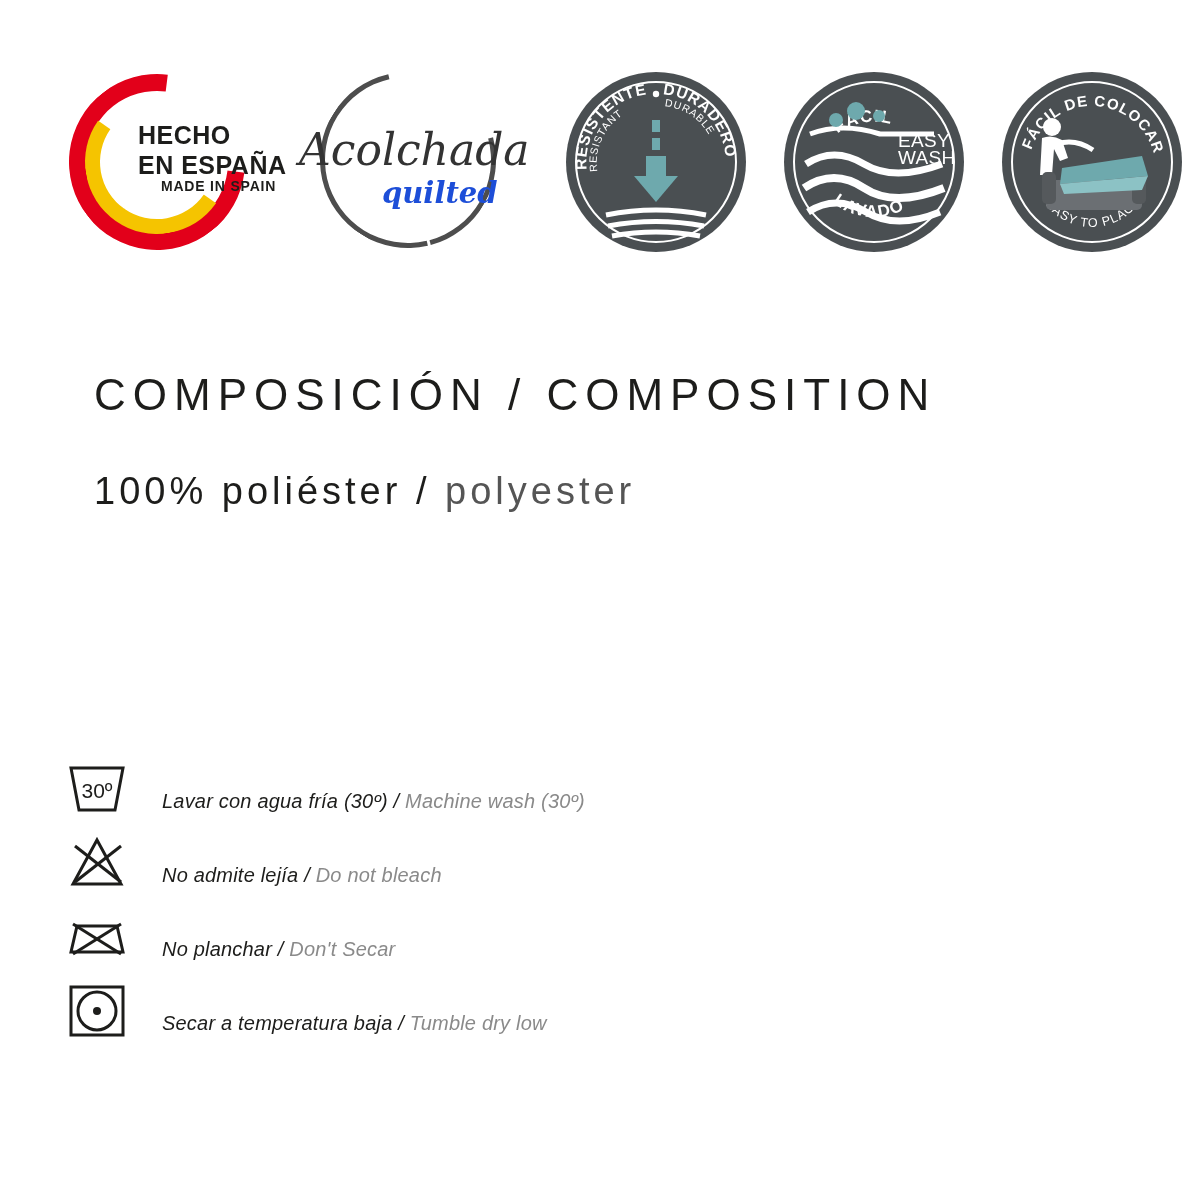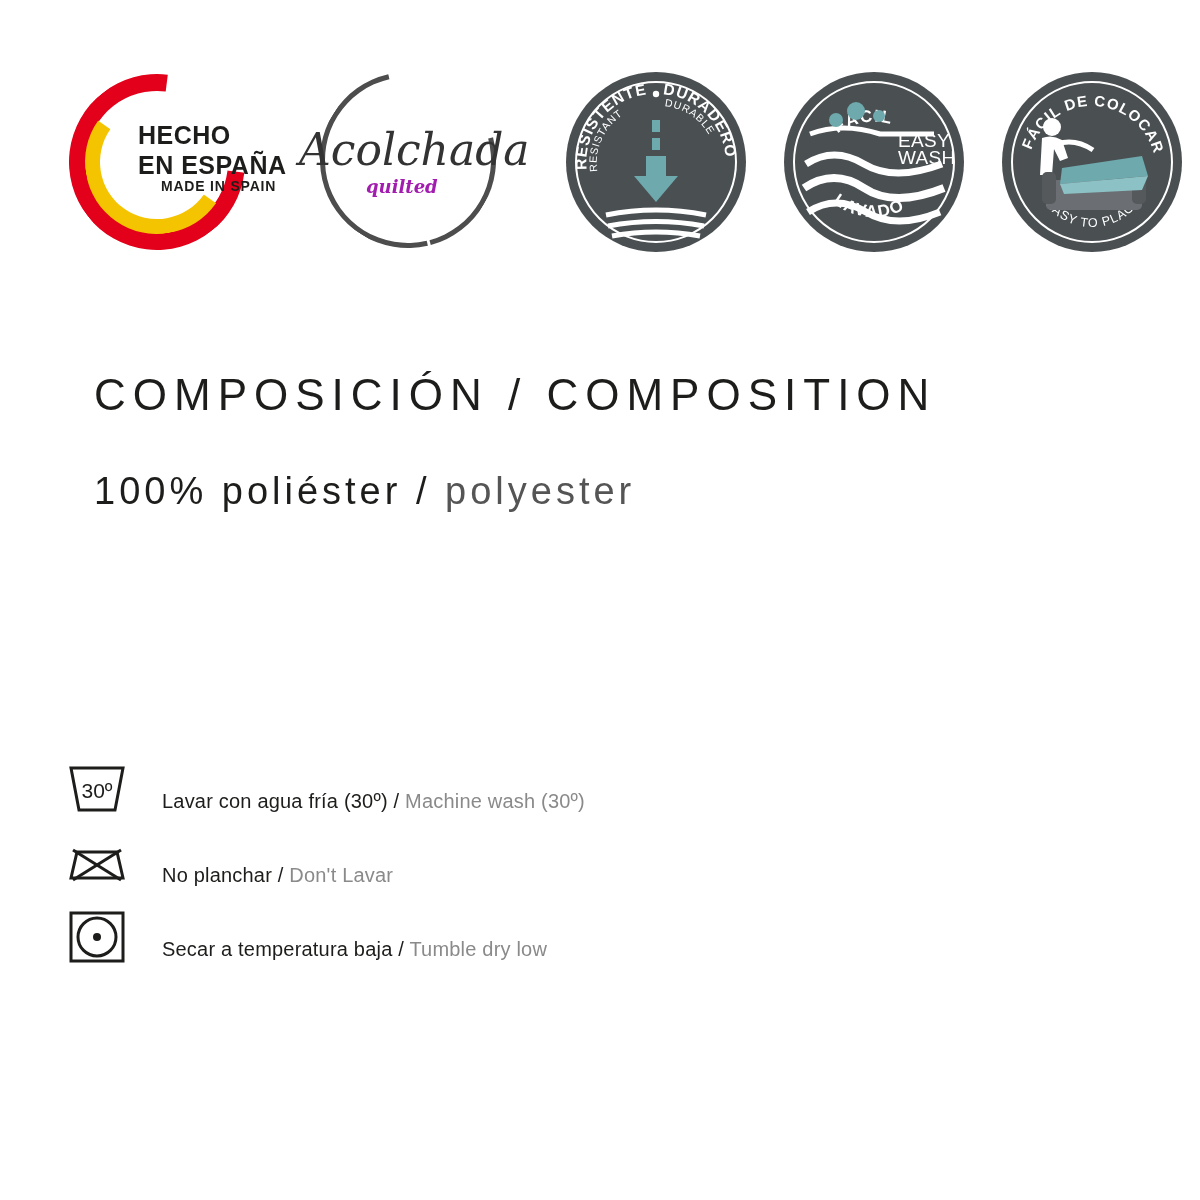--- a/index.html
+++ b/index.html
@@ -86,26 +86,26 @@
   }
   .b2 .w1 {
     position: absolute; left: -7px; top: 58px;
     font-family: "DejaVu Serif", serif;
     font-style: italic;
     font-size: 44px;
     color: #333;
     white-space: nowrap;
   }
   .b2 .w2 {
-    position: absolute; left: 60px; top: 110px;
+    position: absolute; left: 76px; top: 110px;
     font-family: "DejaVu Serif", serif;
     font-style: italic;
     font-weight: bold;
-    font-size: 18px;
-    color: #a21caf;
+    font-size: 29px;
+    color: #1d4ed8;
     white-space: nowrap;
   }
 
   
   .circ {
     position: absolute;
     width: 180px; height: 180px;
     border-radius: 50%;
     background: #4a4f52;
     top: 6px;
@@ -183,20 +183,21 @@
     height: 58px;
   }
   .care-text {
     position: absolute;
     left: 100px;
     top: 30px;
     font-size: 20px;
     color: #1d1d1b;
     white-space: nowrap;
     letter-spacing: .2px;
+    font-style: italic;
   }
   .care-text .en { color: #8a8a8a; }
 </style>
 </head>
 <body>
 
 <div class="badge-row">
 
   <div class="badge b1">
     <div class="arc-red"></div>
@@ -320,30 +321,41 @@
     <svg class="care-icon" viewBox="0 0 64 58">
       <path d="M 6,8 L 58,8 L 50,50 L 14,50 Z" fill="none" stroke="#1d1d1b" stroke-width="3"></path>
       <text x="32" y="38" text-anchor="middle" font-family="Liberation Sans, sans-serif" font-size="21" fill="#1d1d1b">30º</text>
     </svg>
     <div class="care-text">
       <span>Lavar con agua fría (30º) /</span>
       <span class="en">Machine wash (30º)</span>
     </div>
   </div>
 
+  <div class="care-row">
+    <svg class="care-icon" viewBox="0 0 64 58">
+      <path d="M 32,6 L 56,50 L 8,50 Z" fill="none" stroke="#1d1d1b" stroke-width="3"></path>
+      <line x1="10" y1="12" x2="56" y2="48" stroke="#1d1d1b" stroke-width="3"></line>
+      <line x1="56" y1="12" x2="10" y2="48" stroke="#1d1d1b" stroke-width="3"></line>
+    </svg>
+    <div class="care-text">
+      <span>No admite lejía /</span>
+      <span class="en">Do not bleach</span>
+    </div>
+  </div>
 
   <div class="care-row">
     <svg class="care-icon" viewBox="0 0 64 58">
       <path d="M 6,44 L 12,18 L 52,18 L 58,44 Z" fill="none" stroke="#1d1d1b" stroke-width="3"></path>
       <line x1="8" y1="16" x2="56" y2="46" stroke="#1d1d1b" stroke-width="3"></line>
       <line x1="56" y1="16" x2="8" y2="46" stroke="#1d1d1b" stroke-width="3"></line>
     </svg>
     <div class="care-text">
       <span>No planchar /</span>
-      <span class="en">Don't Lavar</span>
+      <span class="en">Don't Secar</span>
     </div>
   </div>
 
 
   <div class="care-row">
     <svg class="care-icon" viewBox="0 0 64 58">
       <rect x="6" y="5" width="52" height="48" fill="none" stroke="#1d1d1b" stroke-width="3"></rect>
       <circle cx="32" cy="29" r="19" fill="none" stroke="#1d1d1b" stroke-width="3"></circle>
       <circle cx="32" cy="29" r="4" fill="#1d1d1b"></circle>
     </svg>

